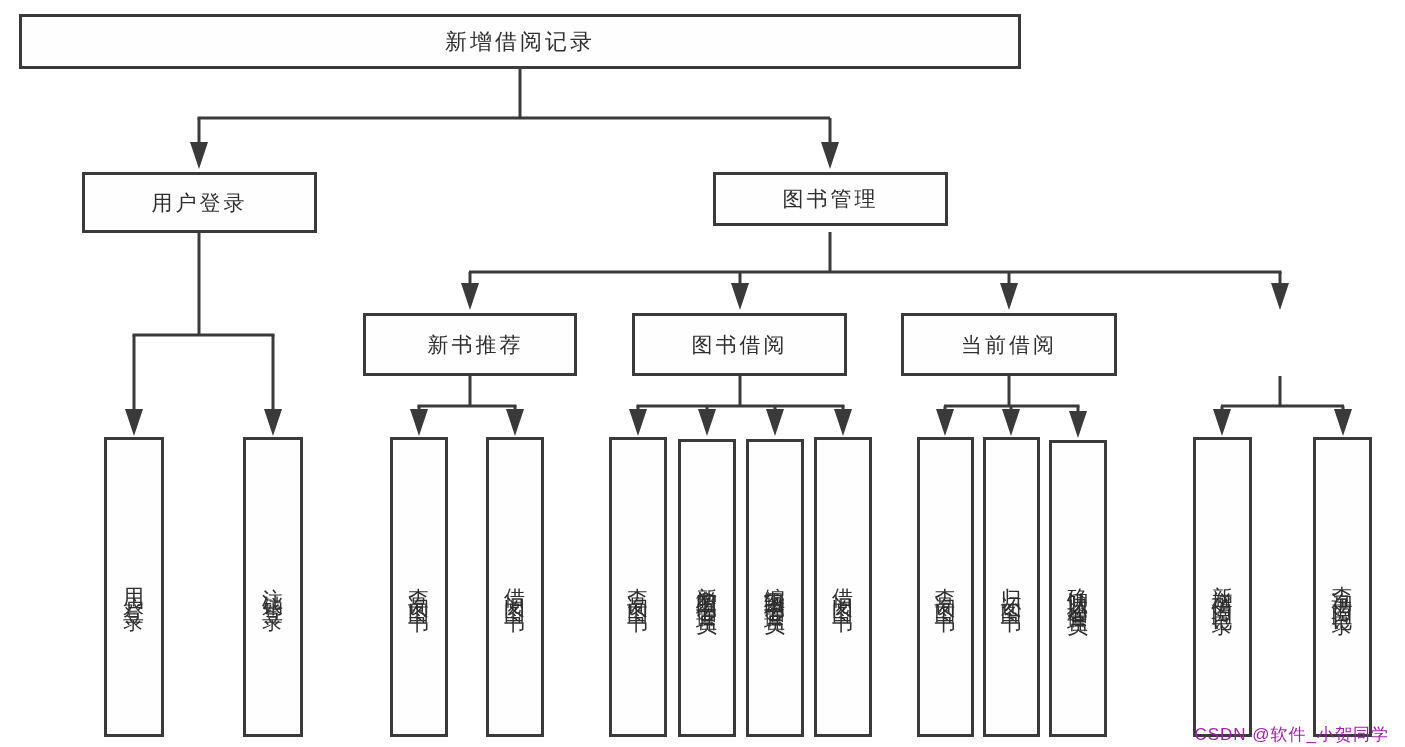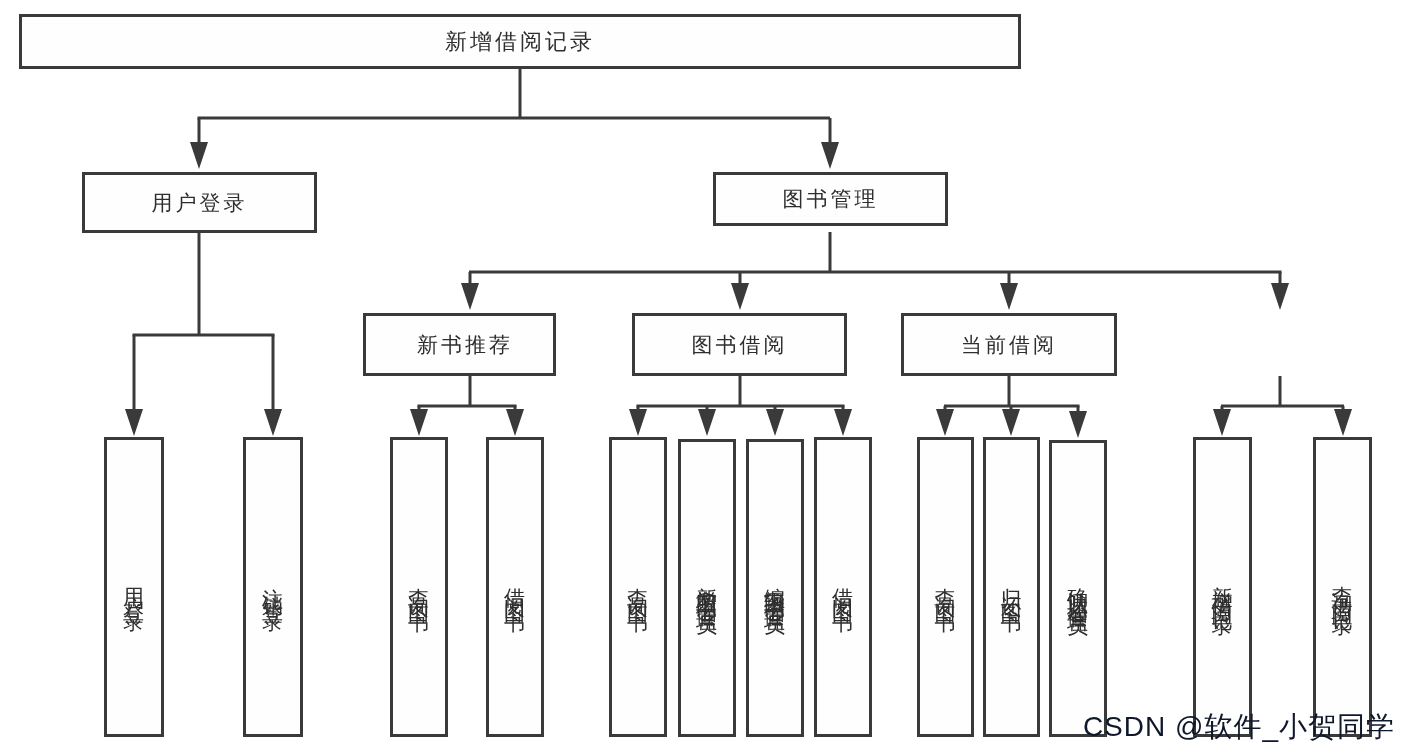--- a/index.html
+++ b/index.html
@@ -38,25 +38,25 @@
     letter-spacing: 3px;
   }
   .v {
     writing-mode: vertical-lr;
     font-size: 21px;
     letter-spacing: 8px;
     line-height: 1;
   }
   .watermark {
     position: absolute;
-    right: 10px;
+    right: 16px;
     bottom: 1px;
-    font-size: 28px;
+    font-size: 17px;
     letter-spacing: 1px;
-    color: #0f172a;
+    color: #a21caf;
     z-index: 5;
     white-space: nowrap;
   }
 </style>
 </head>
 <body>
 
 <div class="diagram">
 
   <svg class="connectors" width="1405" height="747" viewBox="0 0 1405 747">
@@ -125,21 +125,21 @@
       <polygon points="1213,409 1231,409 1222,436"></polygon>
       <polygon points="1334,409 1352,409 1343,436"></polygon>
     </g>
   </svg>
 
   <div class="node h" style="left:19px; top:14px; width:1002px; height:55px; font-size:22px;">新增借阅记录</div>
 
   <div class="node h" style="left:82px; top:172px; width:235px; height:61px;">用户登录</div>
   <div class="node h" style="left:713px; top:172px; width:235px; height:54px;">图书管理</div>
 
-  <div class="node h" style="left:363px; top:313px; width:193px; height:63px;padding-left:11px;">新书推荐</div>
+  <div class="node h" style="left:363px; top:313px; width:214px; height:63px;padding-left:11px;">新书推荐</div>
   <div class="node h" style="left:632px; top:313px; width:215px; height:63px;text-align:center;">图书借阅</div>
   <div class="node h" style="left:901px; top:313px; width:216px; height:63px;">当前借阅</div>
 
   <div class="node v" style="left:104px; top:437px; width:60px; height:300px;">用户登录</div>
   <div class="node v" style="left:243px; top:437px; width:60px; height:300px;">注销登录</div>
 
   <div class="node v" style="left:390px; top:437px; width:58px; height:300px;">查询图书</div>
   <div class="node v" style="left:486px; top:437px; width:58px; height:300px;">借阅图书</div>
 
   <div class="node v" style="left:609px; top:437px; width:58px; height:300px;">查询图书</div>

